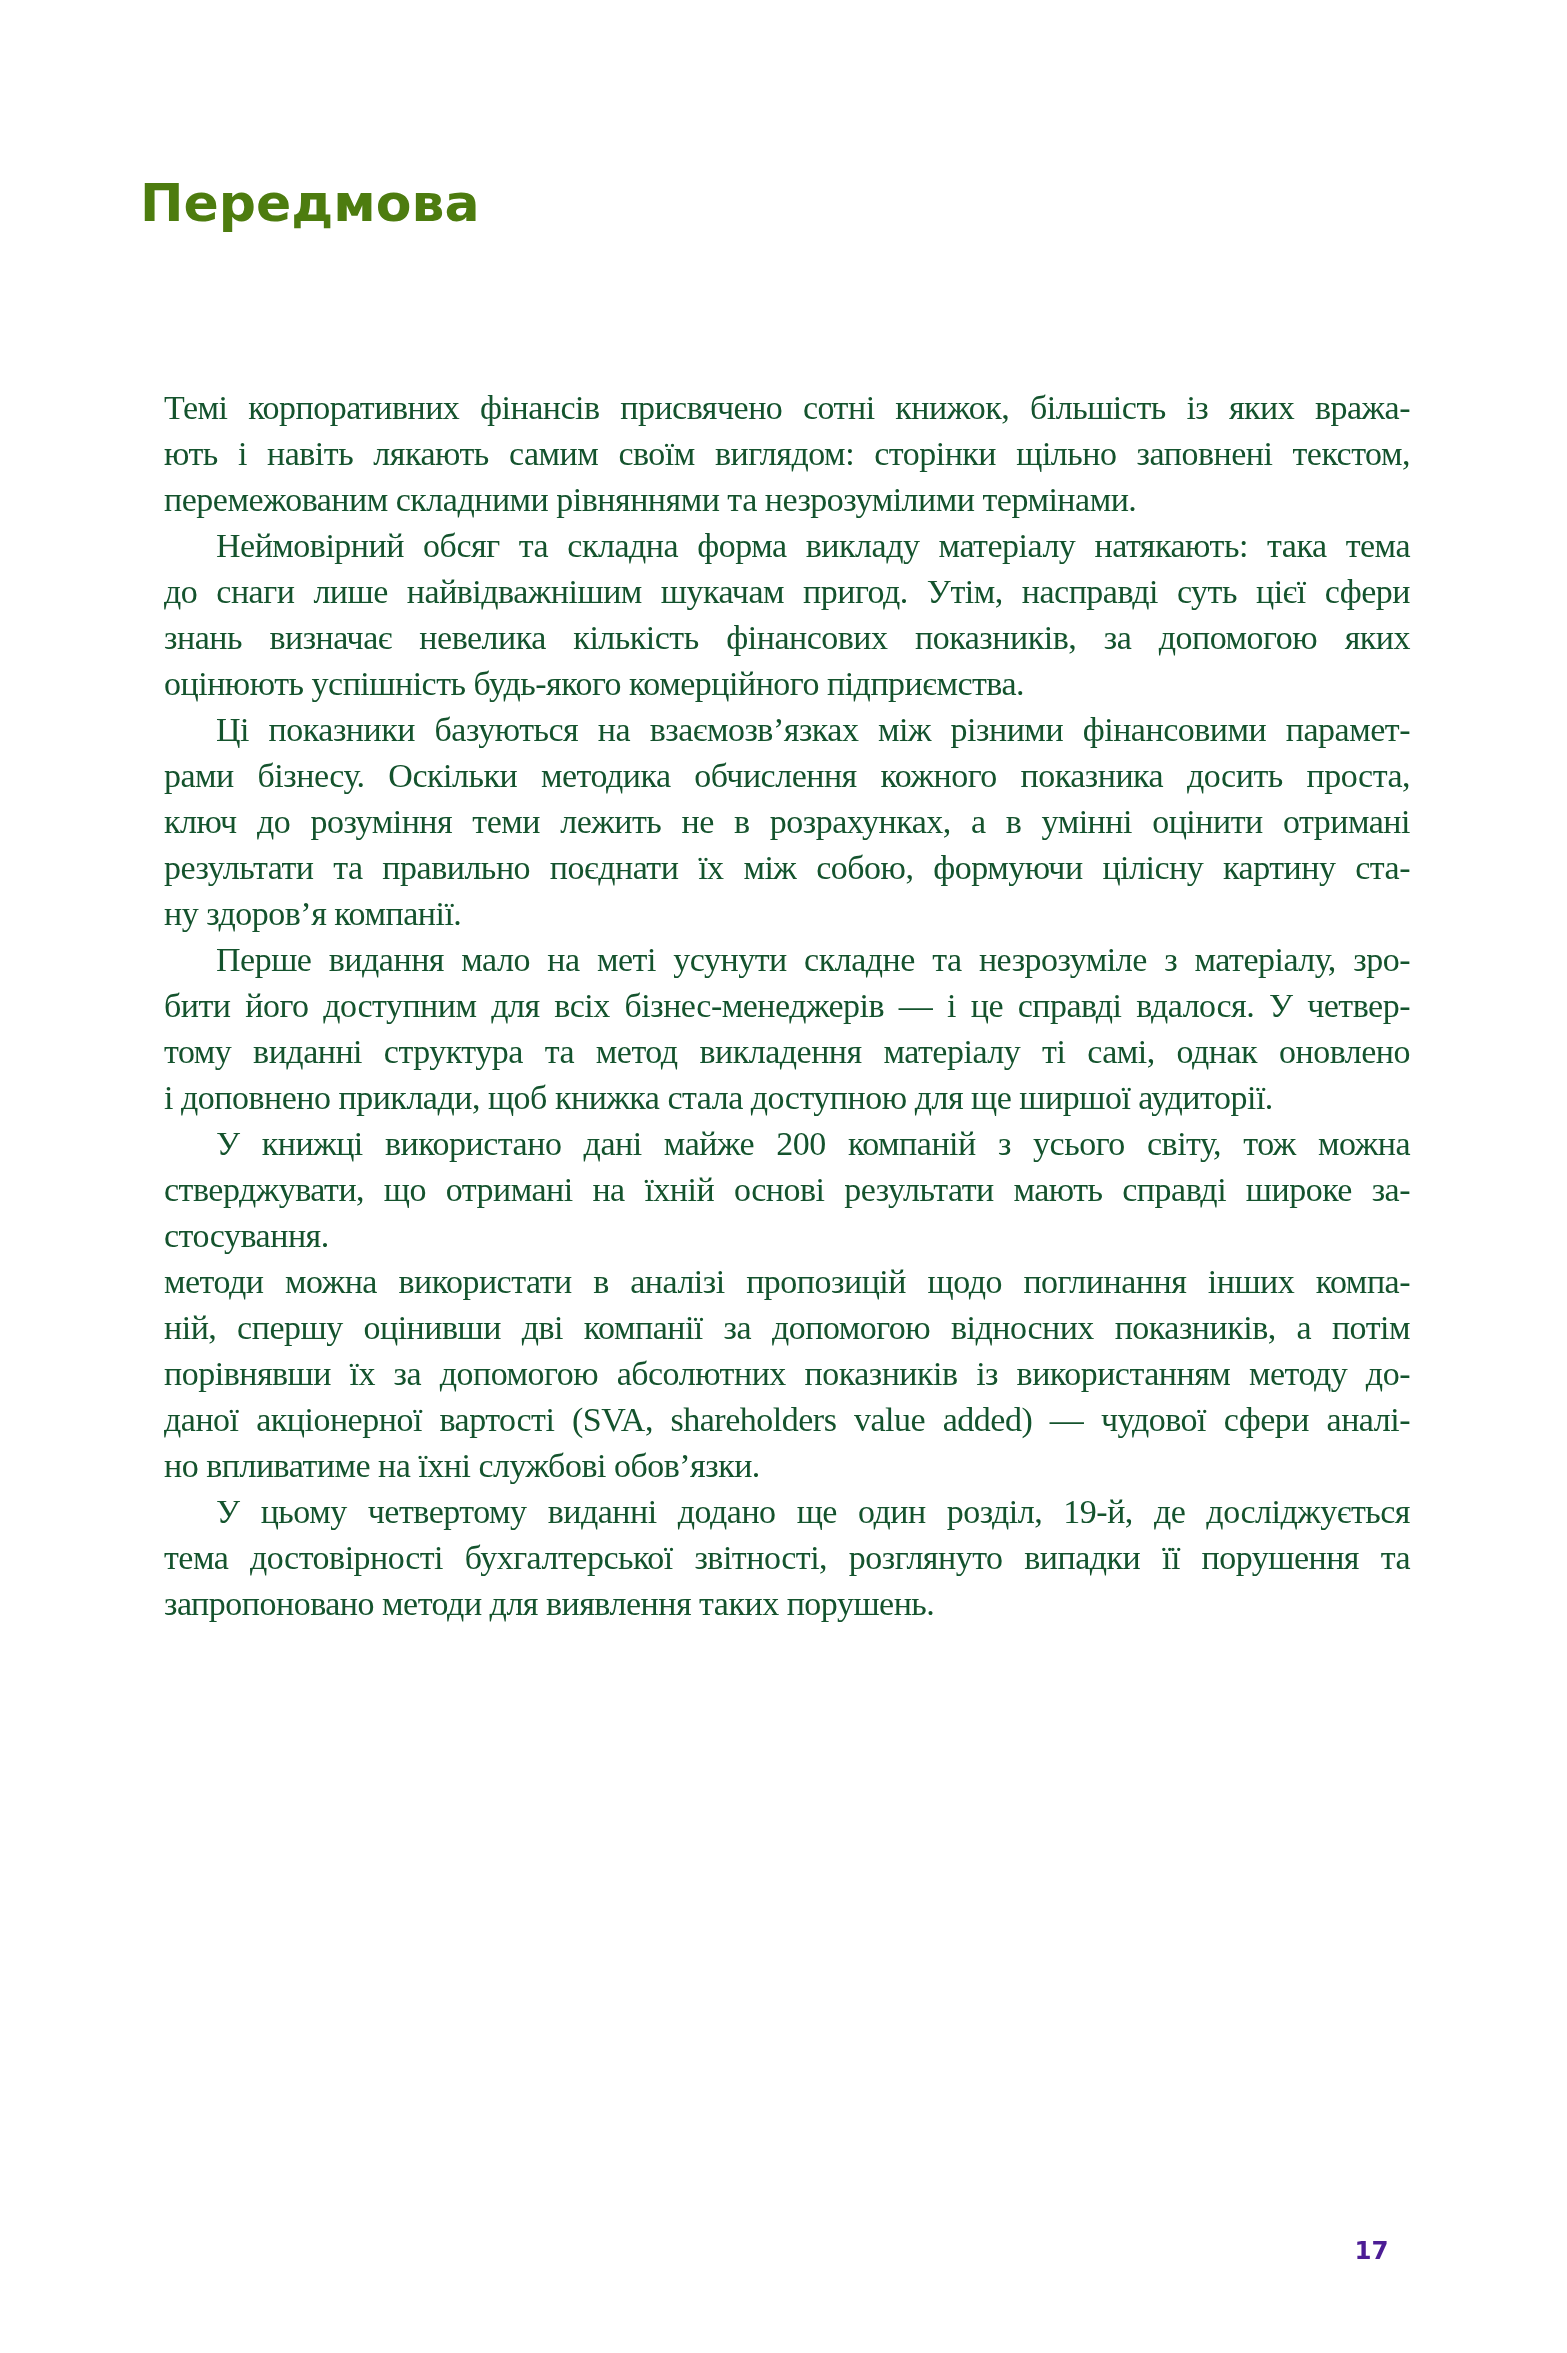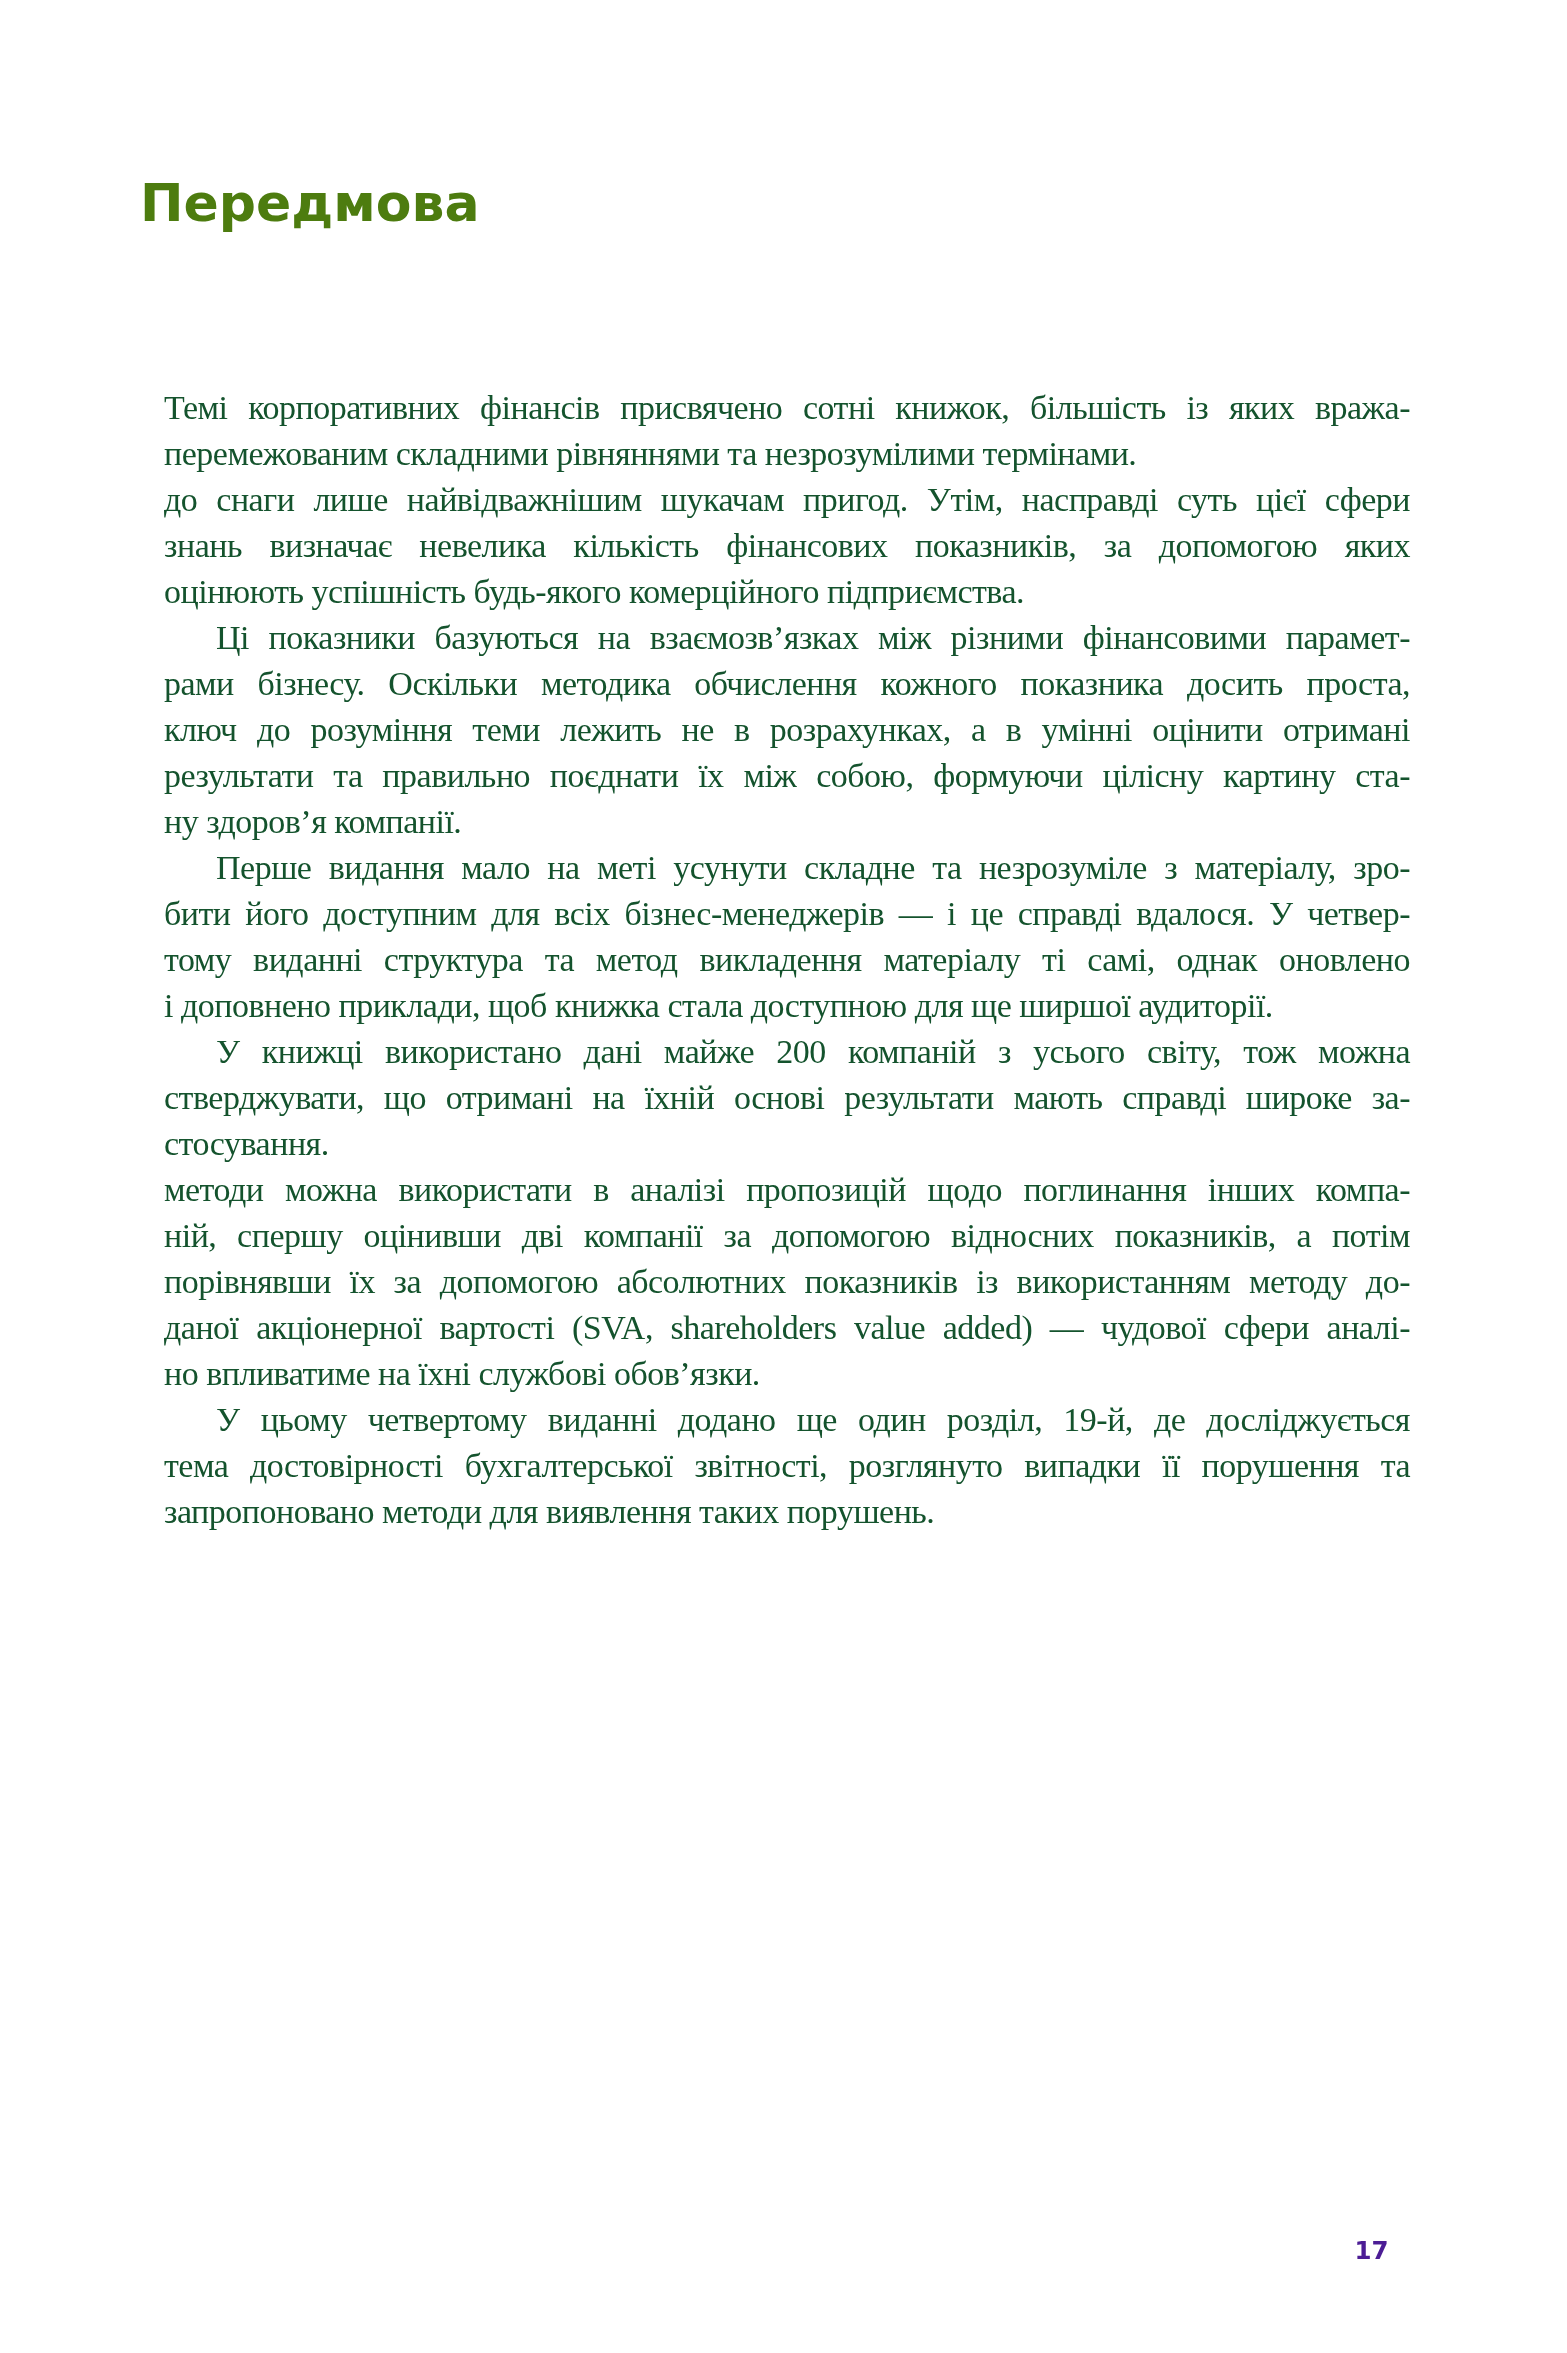--- a/index.html
+++ b/index.html
@@ -75,24 +75,26 @@
 <body>
 
 <div class="page">
 
   <h1 class="title">Передмова</h1>
 
   <div class="body-text">
 
     <div class="paragraph">
       <span class="line">Темі корпоративних фінансів присвячено сотні книжок, більшість із яких вража-</span>
+      <span class="line">ють і навіть лякають самим своїм виглядом: сторінки щільно заповнені текстом,</span>
       <span class="line last">перемежованим складними рівняннями та незрозумілими термінами.</span>
     </div>
 
     <div class="paragraph">
+      <span class="line indent">Неймовірний обсяг та складна форма викладу матеріалу натякають: така тема</span>
       <span class="line">до снаги лише найвідважнішим шукачам пригод. Утім, насправді суть цієї сфери</span>
       <span class="line">знань визначає невелика кількість фінансових показників, за допомогою яких</span>
       <span class="line last">оцінюють успішність будь-якого комерційного підприємства.</span>
     </div>
 
     <div class="paragraph">
       <span class="line indent">Ці показники базуються на взаємозв’язках між різними фінансовими парамет-</span>
       <span class="line">рами бізнесу. Оскільки методика обчислення кожного показника досить проста,</span>
       <span class="line">ключ до розуміння теми лежить не в розрахунках, а в умінні оцінити отримані</span>
       <span class="line">результати та правильно поєднати їх між собою, формуючи цілісну картину ста-</span>

